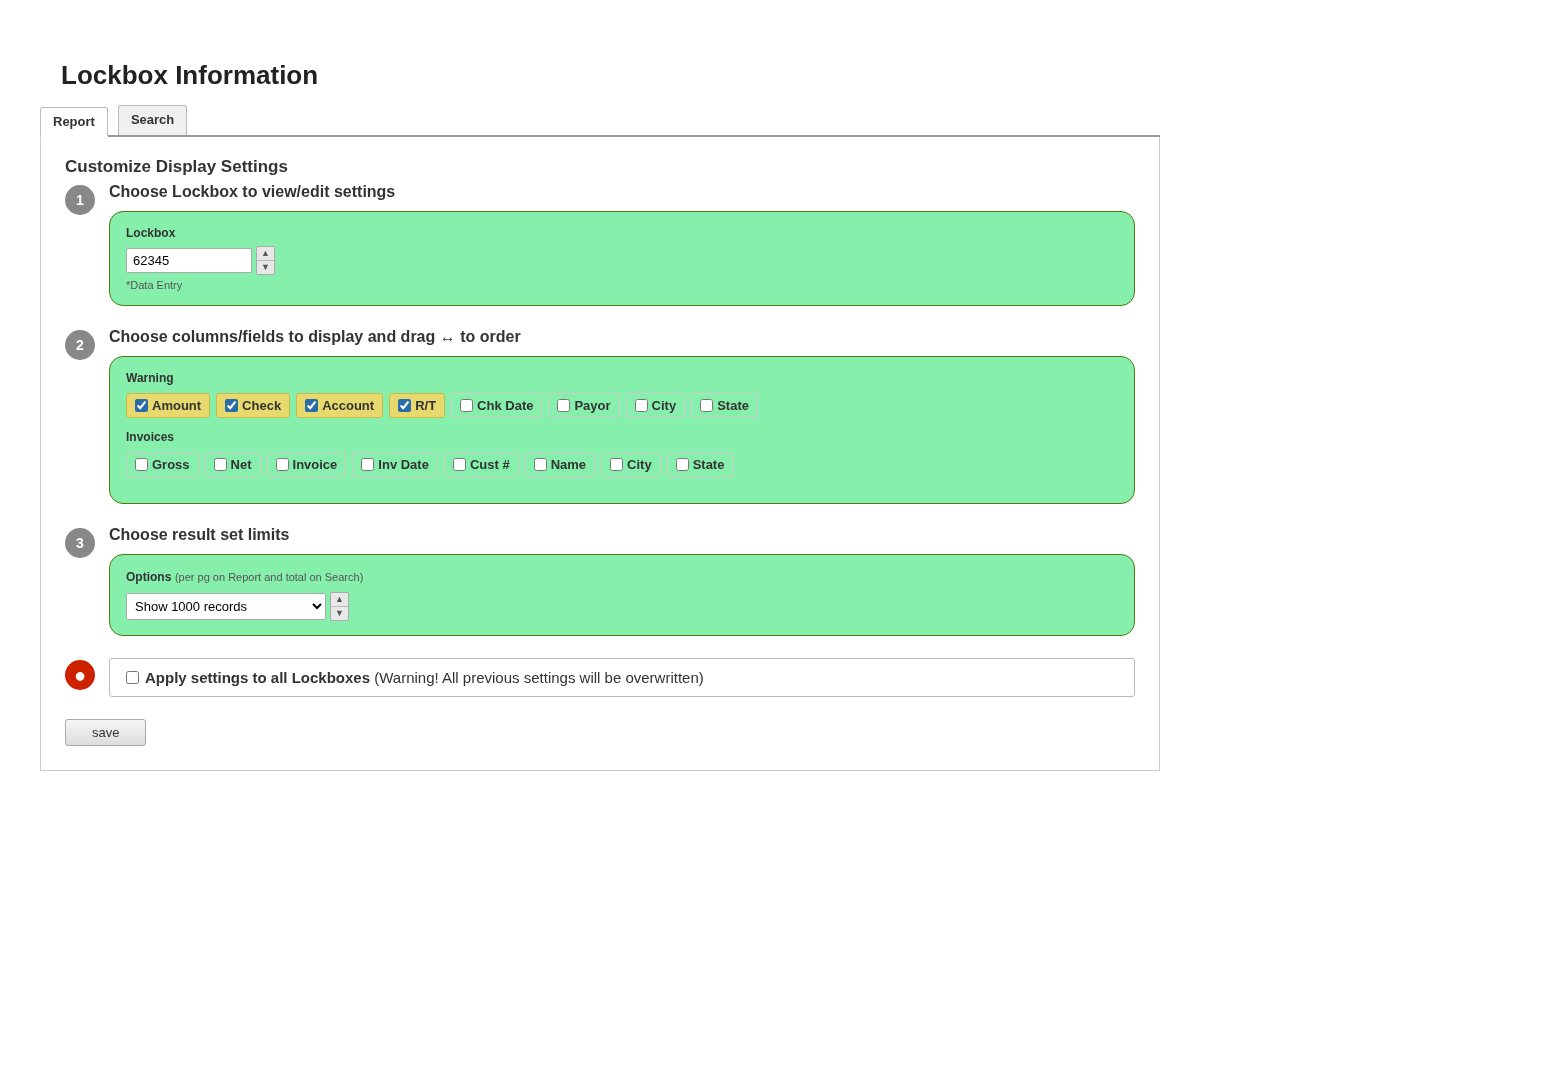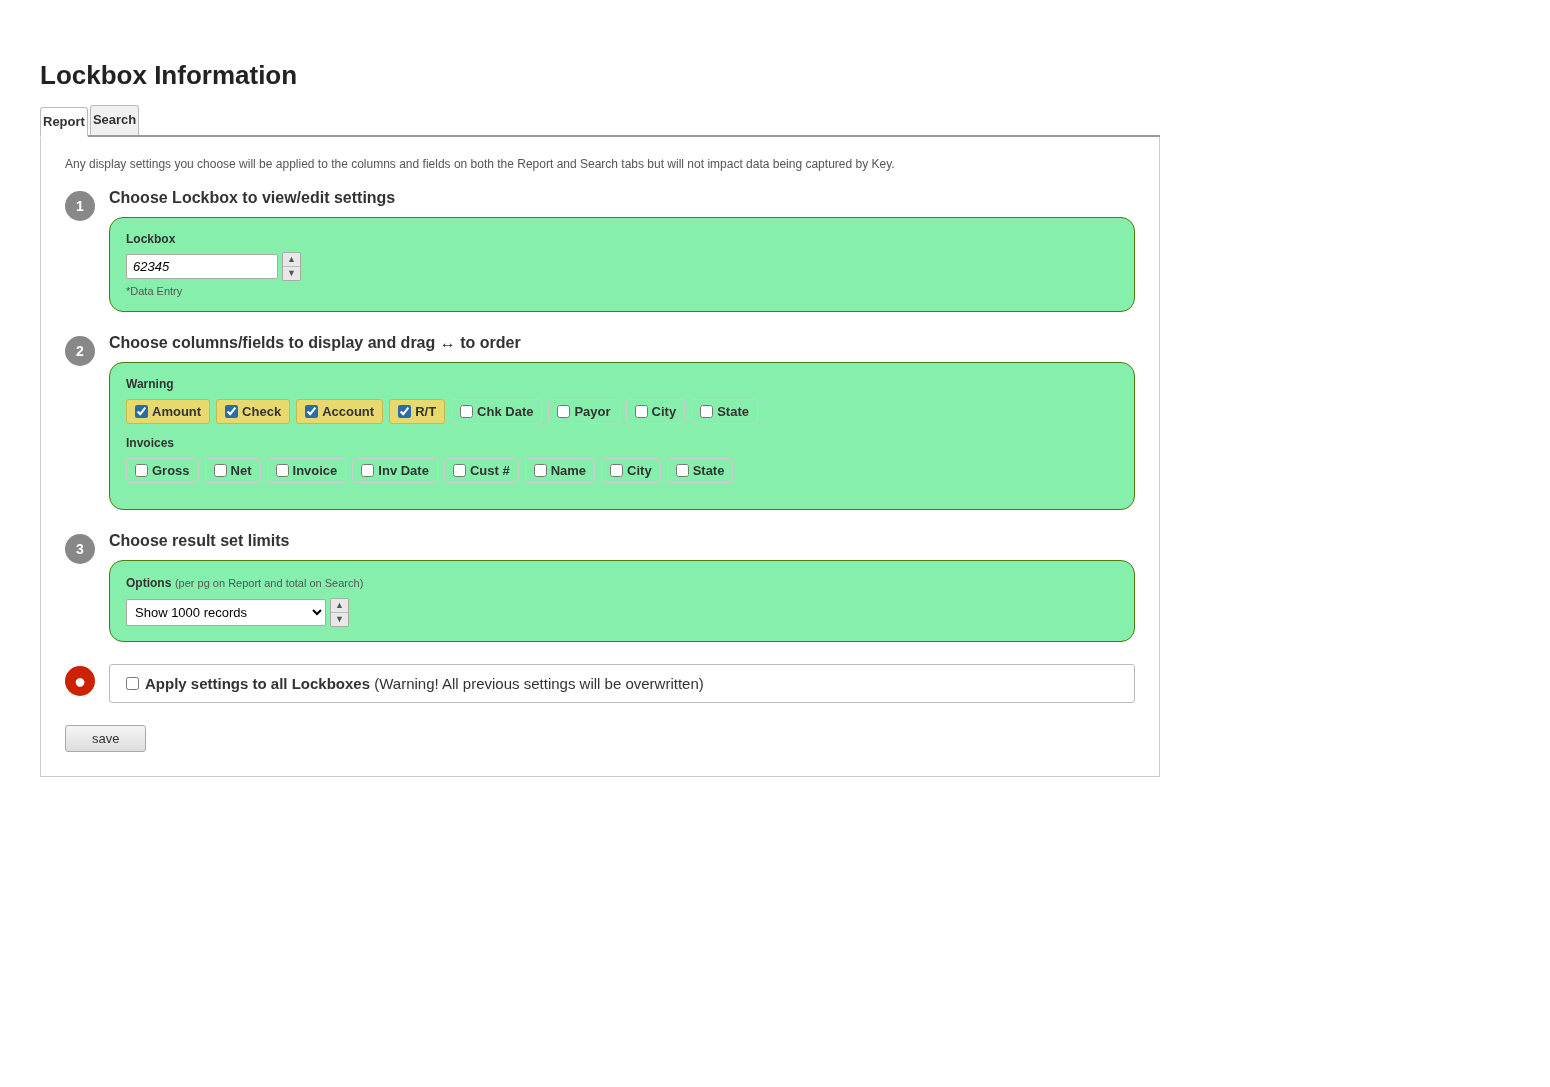--- a/index.html
+++ b/index.html
@@ -11,37 +11,38 @@
     }
     .page-wrapper {
       padding: 60px 40px 40px 40px;
       max-width: 1200px;
     }
     h1.page-title {
       font-size: 26px;
       font-weight: bold;
       color: #222;
       margin-bottom: 14px;
+      margin-left: 21px;
     }
     
     .tabs {
       display: flex;
       border-bottom: 2px solid #999;
       margin-bottom: 0;
     }
     .tab {
-      padding: 6px 2px;
+      padding: 6px 12px;
       border: 1px solid #bbb;
       border-bottom: none;
       background: #f0f0f0;
       cursor: pointer;
       font-size: 13px;
       font-weight: bold;
       color: #333;
-      margin-right: 2px;
+      margin-right: 10px;
       border-radius: 3px 3px 0 0;
     }
     .tab.active {
       background: #fff;
       border-bottom: 2px solid #fff;
       position: relative;
       bottom: -2px;
       z-index: 1;
     }
     
@@ -110,22 +111,21 @@
       margin-bottom: 4px;
     }
     .lockbox-select {
       border: 1px solid #aaa;
       padding: 4px 6px;
       font-size: 13px;
       border-radius: 2px;
       background: #fff;
       appearance: none;
       -webkit-appearance: none;
-      width: 152px;
-      font-style: italic;
+      width: 126px;
     }
     .stepper-btn {
       display: flex;
       flex-direction: column;
       border: 1px solid #aaa;
       border-radius: 2px;
       overflow: hidden;
       cursor: pointer;
     }
     .stepper-btn span {
@@ -244,21 +244,21 @@
 <div class="page-wrapper">
   <h1 class="page-title">Lockbox Information</h1>
 
   <div class="tabs">
     <div class="tab active">Report</div>
     <div class="tab">Search</div>
   </div>
 
   <div class="content-area">
 
-    <div class="section-description">Any display settings you choose will be applied to the columns and fields on both the Report and Search tabs but will not impact data being captured by Key.</div>
+    <div class="section-title">Customize Display Settings</div>
 
     <div class="step">
       <div class="step-badge">1</div>
       <div class="step-content">
         <div class="step-heading">Choose Lockbox to view/edit settings</div>
         <div class="inner-box">
           <span class="field-label">Lockbox</span>
           <div class="lockbox-select-wrap">
             <select class="lockbox-select">
               <option>62345</option>

